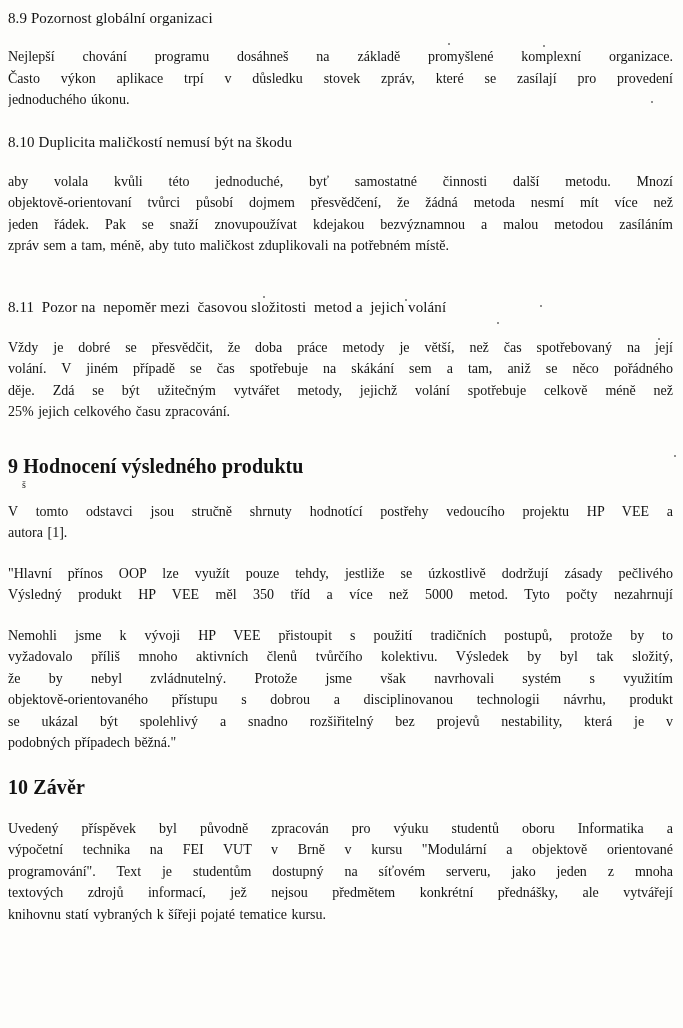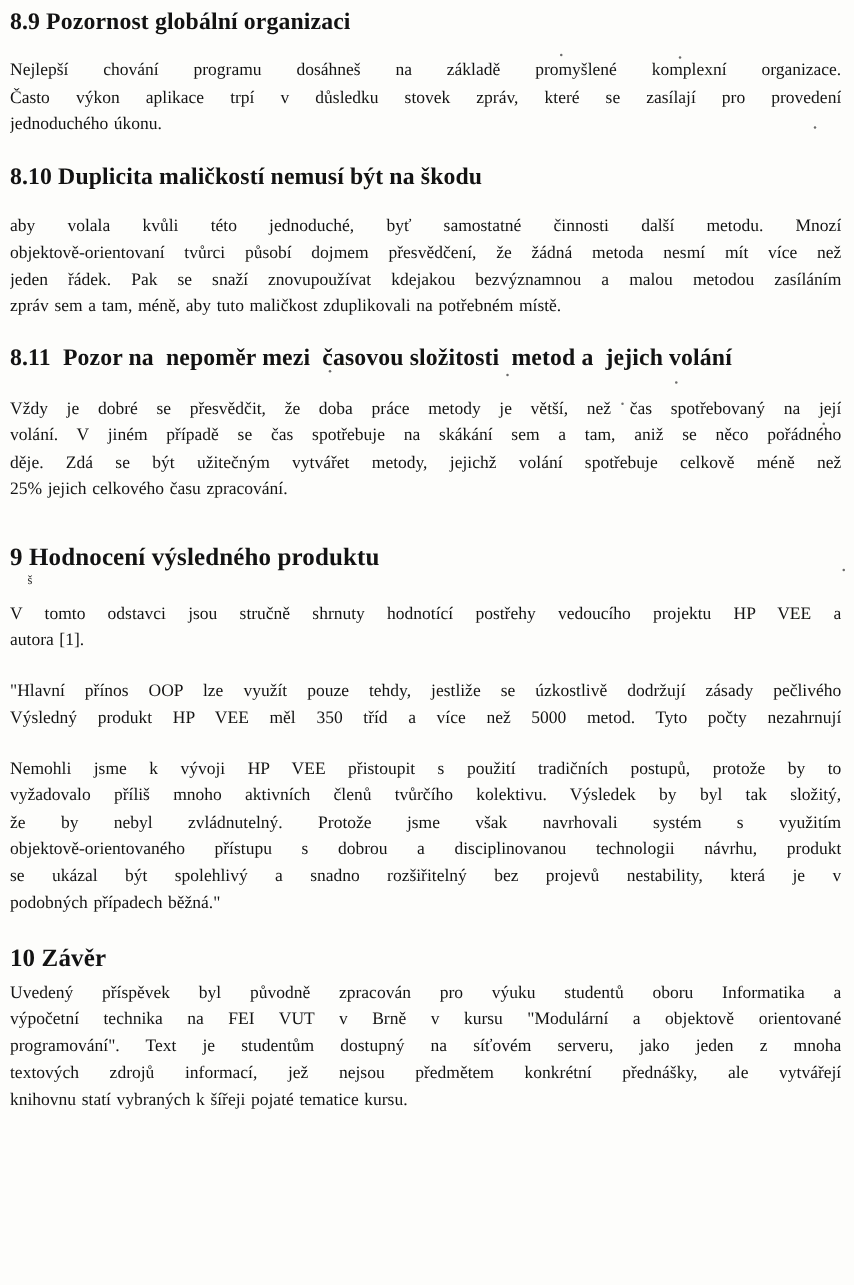--- a/index.html
+++ b/index.html
@@ -15,22 +15,22 @@
     font-family: "Liberation Serif", "DejaVu Serif", serif;
     color: #131313;
   }
   .page {
     position: absolute;
     inset: 0;
     padding: 8px 10px 0 8px;
     box-sizing: border-box;
   }
   .h-small {
-    font-weight: bold;
-    font-size: 19px;
+    font-weight: normal;
+    font-size: 15px;
     line-height: 20px;
     letter-spacing: 0.1px;
     white-space: pre-wrap;
   }
   .h-large {
     font-weight: bold;
     font-size: 20px;
     line-height: 26px;
     letter-spacing: 0.1px;
   }
@@ -79,21 +79,21 @@
 
   <div class="h-small" style="margin-top:21px">8.10 Duplicita maličkostí nemusí být na škodu</div>
 
   <div class="para" style="margin-top:19px">
     <div class="tline">aby volala kvůli této jednoduché, byť samostatné činnosti další metodu. Mnozí</div>
     <div class="tline">objektově-orientovaní tvůrci působí dojmem přesvědčení, že žádná metoda nesmí mít více než</div>
     <div class="tline">jeden řádek. Pak se snaží znovupoužívat kdejakou bezvýznamnou a malou metodou zasíláním</div>
     <div class="tline last">zpráv sem a tam, méně, aby tuto maličkost zduplikovali na potřebném místě.</div>
   </div>
 
-  <div class="h-small" style="margin-top:20px">8.11  Pozor na  nepoměr mezi  časovou složitosti  metod a  jejich volání</div>
+  <div class="h-small" style="margin-top:40px">8.11  Pozor na  nepoměr mezi  časovou složitosti  metod a  jejich volání</div>
 
   <div class="para" style="margin-top:20px">
     <div class="tline">Vždy je dobré se přesvědčit, že doba práce metody je větší, než čas spotřebovaný na její</div>
     <div class="tline">volání. V jiném případě se čas spotřebuje na skákání sem a tam, aniž se něco pořádného</div>
     <div class="tline">děje. Zdá se být užitečným vytvářet metody, jejichž volání spotřebuje celkově méně než</div>
     <div class="tline last">25% jejich celkového času zpracování.</div>
   </div>
 
   <div class="h-large" style="margin-top:30px">9  Hodnocení výsledného produktu</div>
   <div class="artifact">š</div>
@@ -112,21 +112,21 @@
     <div class="tline">Nemohli jsme k vývoji HP VEE přistoupit s použití tradičních postupů, protože by to</div>
     <div class="tline">vyžadovalo příliš mnoho aktivních členů tvůrčího kolektivu. Výsledek by byl tak složitý,</div>
     <div class="tline">že by nebyl zvládnutelný. Protože jsme však navrhovali systém s využitím</div>
     <div class="tline">objektově-orientovaného přístupu s dobrou a disciplinovanou technologii návrhu, produkt</div>
     <div class="tline">se ukázal být spolehlivý a snadno rozšiřitelný bez projevů nestability, která je v</div>
     <div class="tline last">podobných případech běžná."</div>
   </div>
 
   <div class="h-large" style="margin-top:20px">10 Závěr</div>
 
-  <div class="para" style="margin-top:4px">
+  <div class="para" style="margin-top:18px">
     <div class="tline">Uvedený příspěvek byl původně zpracován pro výuku studentů oboru Informatika a</div>
     <div class="tline">výpočetní technika na FEI VUT v Brně v kursu "Modulární a objektově orientované</div>
     <div class="tline">programování". Text je studentům dostupný na síťovém serveru, jako jeden z mnoha</div>
     <div class="tline">textových zdrojů informací, jež nejsou předmětem konkrétní přednášky, ale vytvářejí</div>
     <div class="tline last">knihovnu statí vybraných k šířeji pojaté tematice kursu.</div>
   </div>
 
 </div>
 
 <div class="dot" style="left:543px; top:45px"></div>

